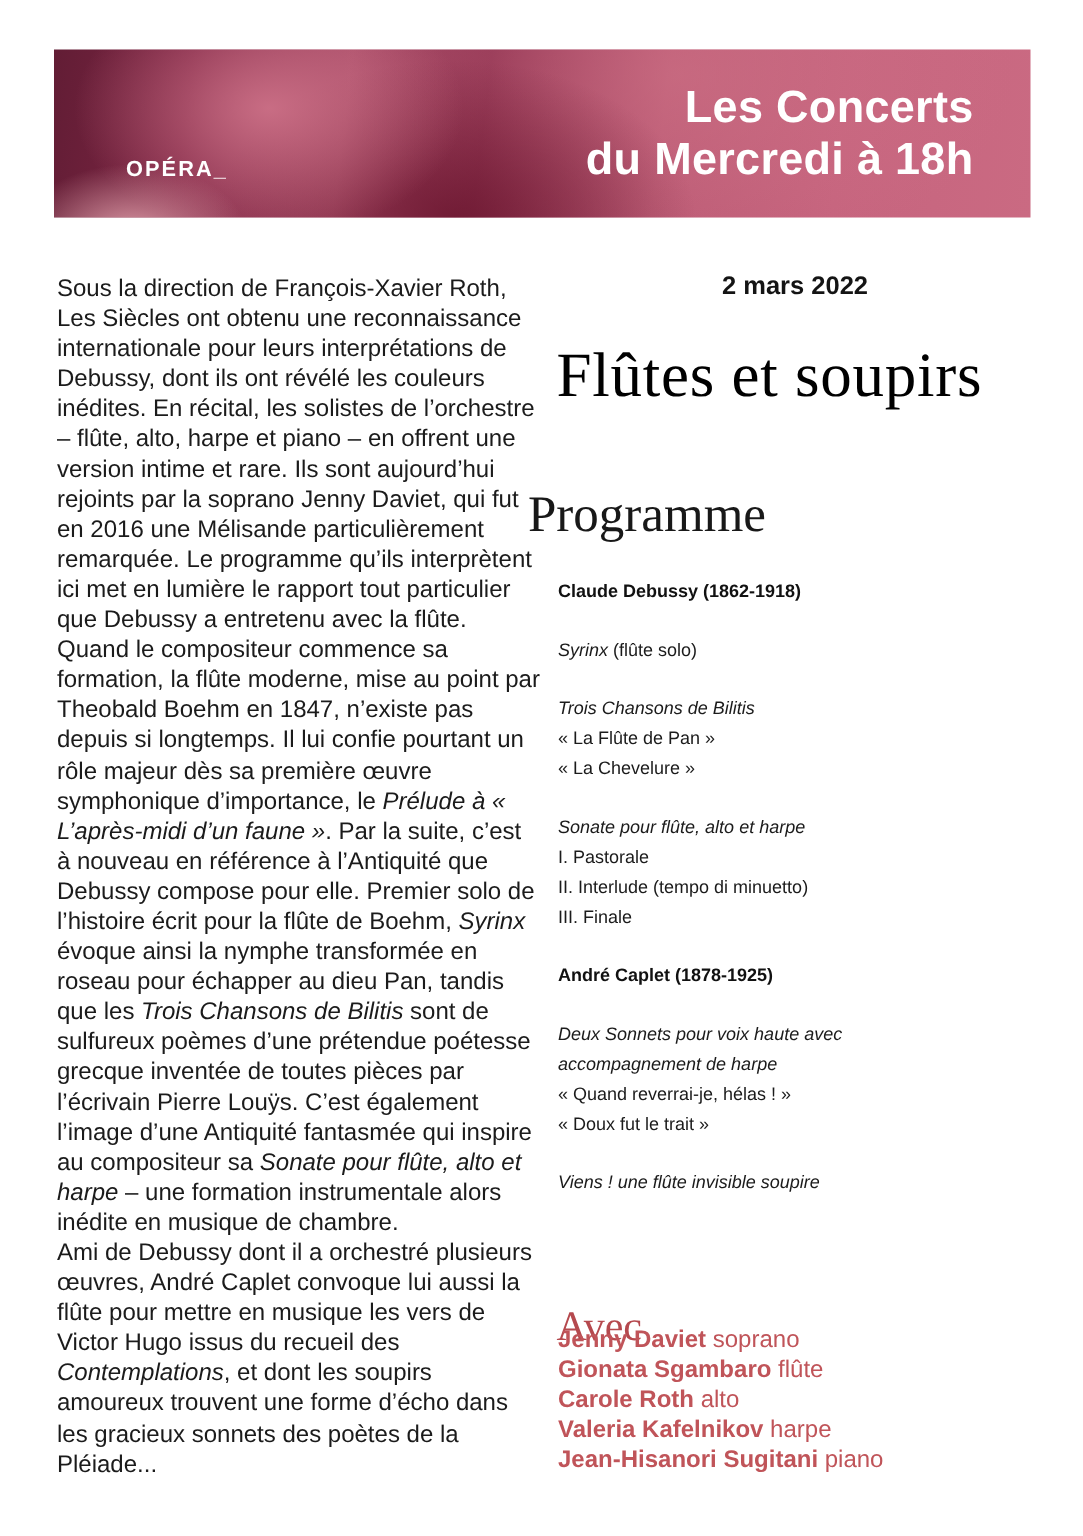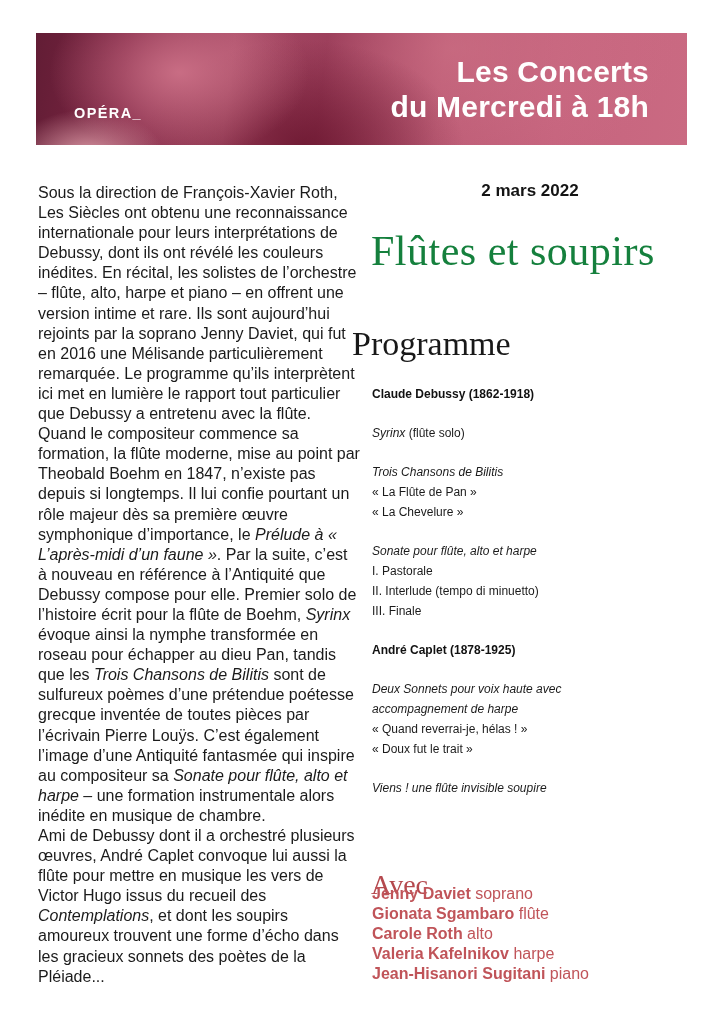--- a/index.html
+++ b/index.html
@@ -12,21 +12,21 @@
   .banner {
     position:absolute; left:36px; top:33px; width:651px; height:112px;
     background:
       radial-gradient(110px 70px at 8% 112%, rgba(233,171,180,0.90), rgba(233,171,180,0) 70%),
       radial-gradient(180px 120px at 22% 35%, rgba(210,118,140,0.85), rgba(210,118,140,0) 72%),
       radial-gradient(230px 150px at 41% 100%, rgba(105,22,46,0.78), rgba(105,22,46,0) 70%),
       radial-gradient(300px 170px at 64% 15%, rgba(208,116,136,0.55), rgba(208,116,136,0) 75%),
       linear-gradient(97deg, #621d35 0%, #7d2543 14%, #a74b66 30%, #8d2f4e 44%, #bb5a74 62%, #c6647e 80%, #ca6a82 100%);
   }
   .logo {
-    position:absolute; left:38px; top:28px;
+    position:absolute; left:48px; top:28px;
     color:#ffffff; font-weight:700; font-size:14.5px; line-height:21px;
     letter-spacing:1.4px; white-space:pre;
   }
   .banner-title {
     position:absolute; right:38px; top:21px; text-align:right;
     color:#ffffff; font-weight:700; font-size:30px; line-height:35px;
     letter-spacing:0.2px;
   }
 
   
@@ -37,21 +37,21 @@
   .intro p { margin:0; }
 
   
   .date {
     position:absolute; left:372px; top:181px; width:316px;
     text-align:center; font-weight:700; font-size:17px; color:#141414;
   }
   .main-title {
     position:absolute; left:371px; top:226px; width:330px;
     font-family:"Liberation Serif", serif; font-size:42px; line-height:50px;
-    color:#15803d; letter-spacing:0.5px; white-space:nowrap;
+    color:#000000; letter-spacing:0.5px; white-space:nowrap;
   }
   .programme-heading {
     position:absolute; left:352px; top:325px;
     font-family:"Liberation Serif", serif; font-size:34px; color:#181818;
   }
   .programme {
     position:absolute; left:372px; top:384px; width:316px;
     font-size:12px; line-height:20px; color:#1b1b1b;
   }
   .pblock { margin:0 0 19px 0; }

